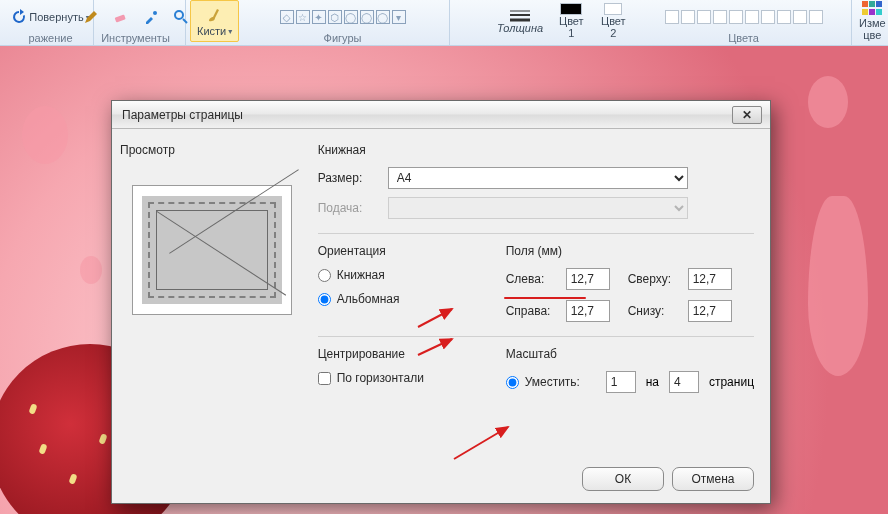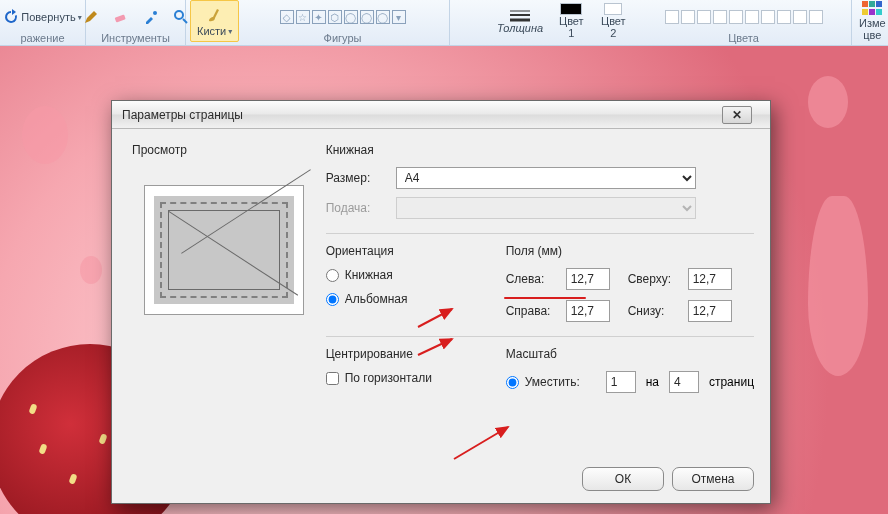--- a/index.html
+++ b/index.html
@@ -105,35 +105,35 @@
     width:660px; height:404px;
     background:#f0f0f0;
     border:1px solid #6a6a6a;
     box-shadow: 4px 6px 20px rgba(0,0,0,0.5);
   }
   .titlebar {
     height:28px;
     background: linear-gradient(#fdfdfd, #e9e9e9 48%, #dcdcdc 52%, #f1f1f1);
     border-bottom:1px solid #b8b8b8;
     display:flex; align-items:center; justify-content:space-between;
-    padding:0 18px 0 10px;
+    padding:0 8px 0 10px;
     font-size:12px; color:#2c2c2c;
   }
   .closebtn {
     width:30px; height:18px;
     background: linear-gradient(#f3f3f3,#d7d7d7);
     border:1px solid #8a8a8a;
     border-radius:2px;
     display:flex; align-items:center; justify-content:center;
     font-size:12px; font-weight:bold; color:#333;
     cursor:pointer;
   }
 
   .dlg-body {
-    padding:14px 16px 14px 20px;
+    padding:14px 16px 14px 8px;
     display:flex;
     gap:16px;
     height: 338px;
   }
 
   
   .col-left { width:205px; }
   .section-title { color:#2a2a2a; margin-bottom:10px; }
   .preview-box {
     width:160px; height:130px;
@@ -174,21 +174,21 @@
     height:22px; padding:1px 4px;
     border:1px solid #9c9c9c;
     background:#fff;
     color:#2a2a2a;
   }
   select { width:300px; }
   select:disabled, input:disabled { background:#ececec; color:#9b9b9b; border-color:#c0c0c0;}
   input.small { width:44px; text-align:left; }
   .hr { border-top:1px solid #d0d0d0; margin:6px 0 10px 0; }
 
-  .two-col { display:flex; gap:30px;}
+  .two-col { display:flex; gap:38px;}
   .two-col > div { }
 
   .radio, .check { display:flex; align-items:center; gap:6px; color:#2a2a2a; margin-bottom:10px; cursor:pointer;}
   .radio input, .check input { margin:0; width:13px; height:13px; }
 
   .margins-grid {
     display:grid;
     grid-template-columns: 50px 52px 50px 52px;
     row-gap:10px; column-gap:10px;
     align-items:center;
@@ -217,21 +217,21 @@
   .underline-red {
     position:absolute; height:2px; background:#d81e1e;
     border-radius:1px;
   }
 </style>
 </head>
 <body>
 
 <div class="ribbon">
 
-  <div class="rib-group" style="left:0; width:86px;">
+  <div class="rib-group" style="left:8px; width:86px;">
     <div class="tools">
       <span class="rib-btn">
         <span class="rib-icon">
           <svg viewBox="0 0 16 16">
               <path d="M8 2a6 6 0 1 0 5.7 4.1l-1.8.7A4 4 0 1 1 8 4V2z" fill="#1e66c9"></path>
               <path d="M9 0l4 3-4 3V0z" fill="#1e66c9"></path>
             </svg>
         </span>
         <span>Повернуть</span>
         <span class="rib-caret">▾</span>

